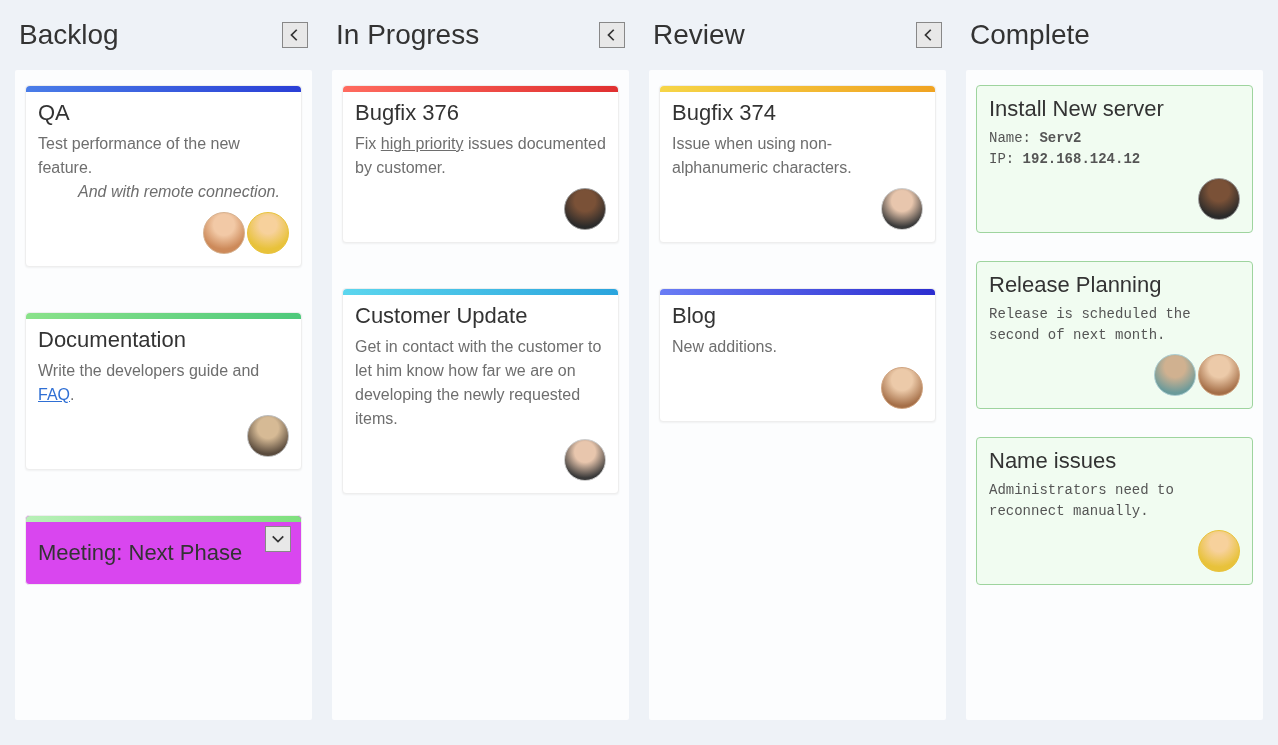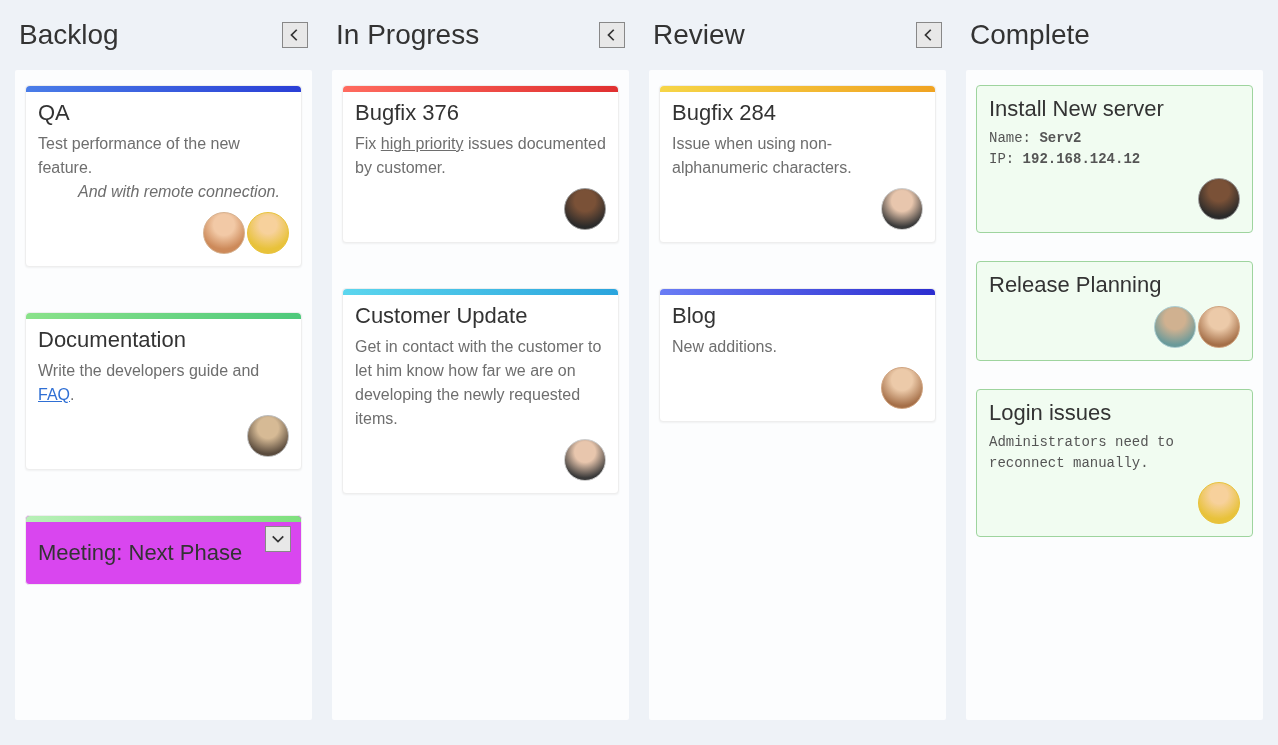--- a/index.html
+++ b/index.html
@@ -261,21 +261,21 @@
       <div class="collapse-btn">
         <svg viewBox="0 0 16 16">
             <path d="M10 2 L4 8 L10 14" fill="none" stroke="#333" stroke-width="2"></path>
           </svg>
       </div>
     </div>
     <div class="col-body">
 
       <div class="card">
         <div class="stripe yellow-stripe"></div>
-        <div class="card-title">Bugfix 284</div>
+        <div class="card-title">Bugfix 374</div>
         <div class="card-desc">Issue when using non-alphanumeric characters.</div>
         <div class="avatars">
           <span class="avatar av-e"></span>
         </div>
       </div>
 
       <div class="card">
         <div class="stripe indigo-stripe"></div>
         <div class="card-title">Blog</div>
         <div class="card-desc">New additions.</div>
@@ -299,28 +299,29 @@
           <span>Name: </span><b>Serv2</b><br>
           <span>IP: </span><b>192.168.124.12</b>
         </div>
         <div class="avatars">
           <span class="avatar av-c"></span>
         </div>
       </div>
 
       <div class="complete-card">
         <div class="card-title">Release Planning</div>
+        <div class="card-desc">Release is scheduled the second of next month.</div>
         <div class="avatars">
           <span class="avatar av-g"></span>
           <span class="avatar av-f"></span>
         </div>
       </div>
 
       <div class="complete-card">
-        <div class="card-title">Login issues</div>
+        <div class="card-title">Name issues</div>
         <div class="card-desc">Administrators need to reconnect manually.</div>
         <div class="avatars">
           <span class="avatar av-b"></span>
         </div>
       </div>
 
     </div>
   </div>
 
 </div>

